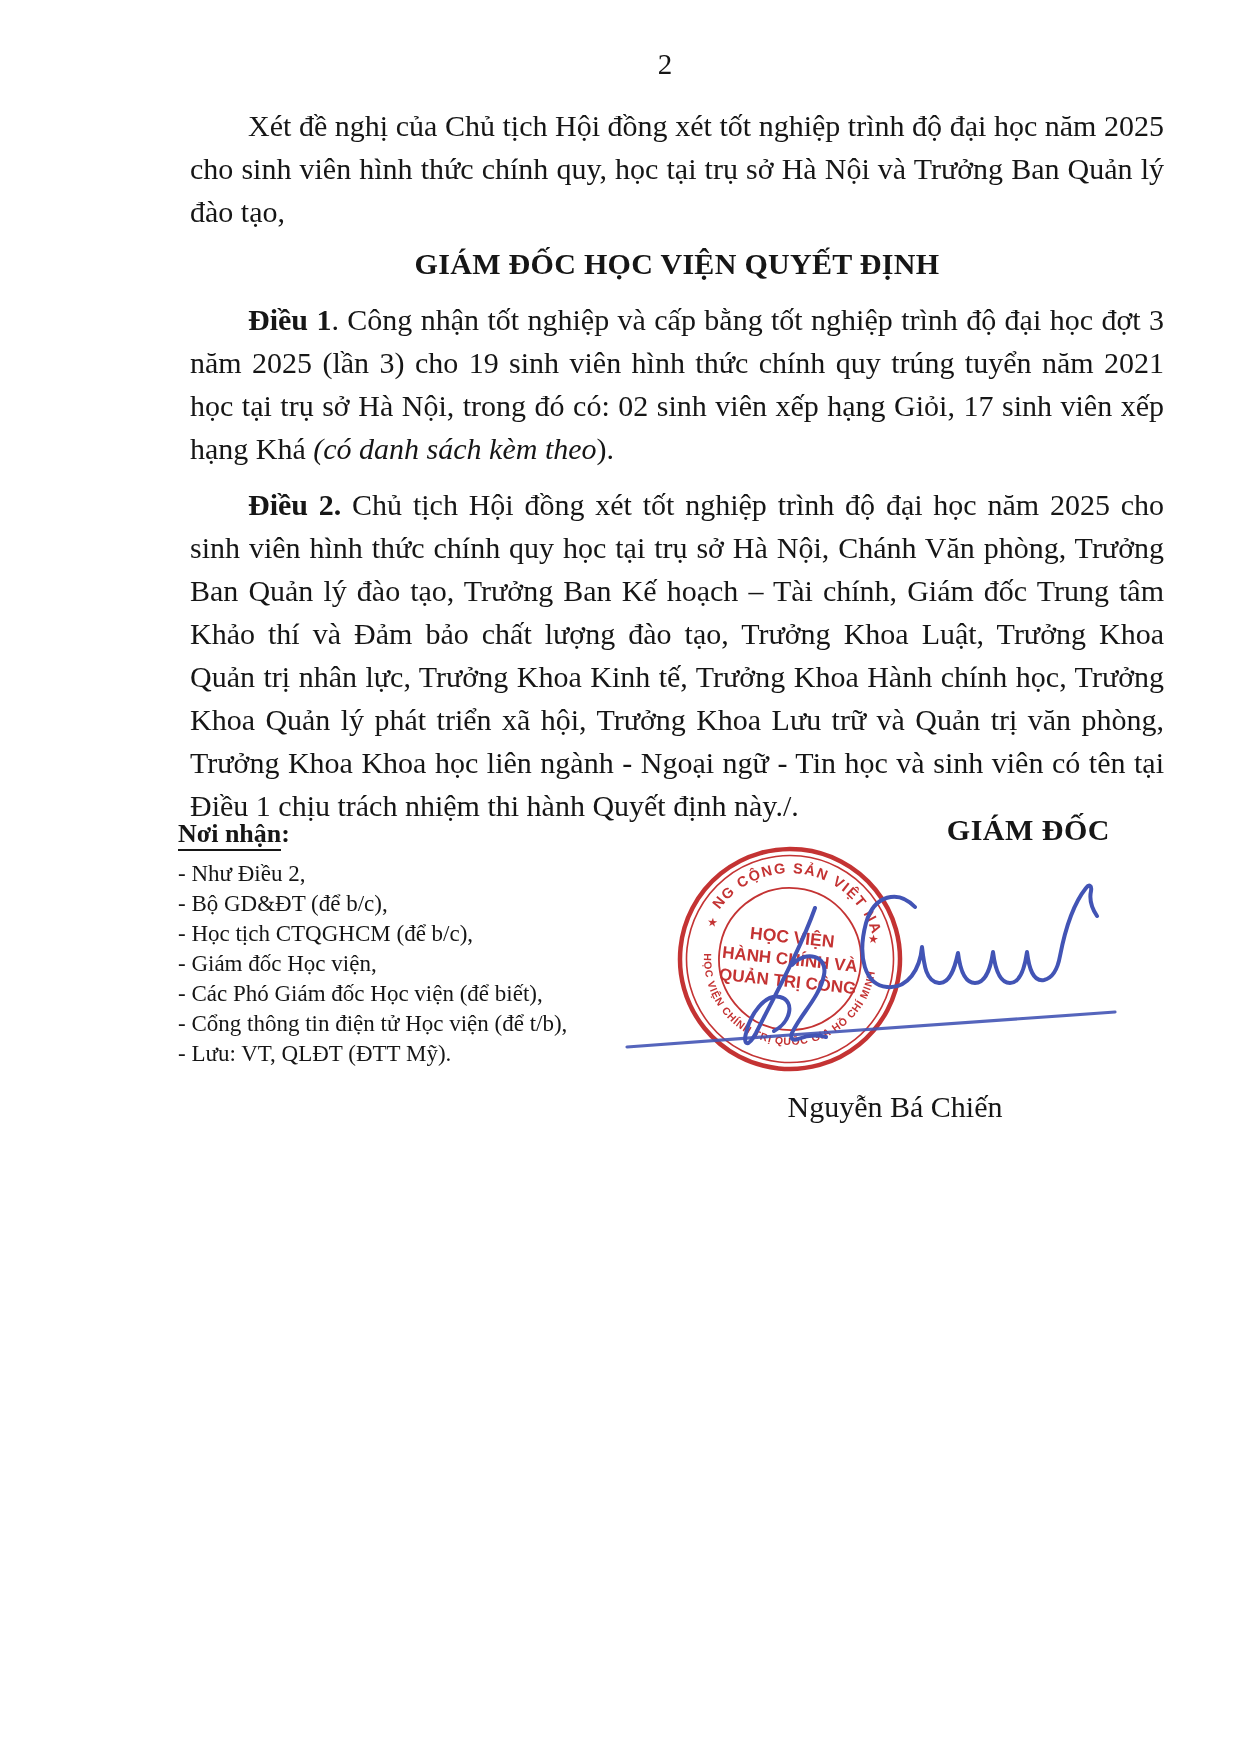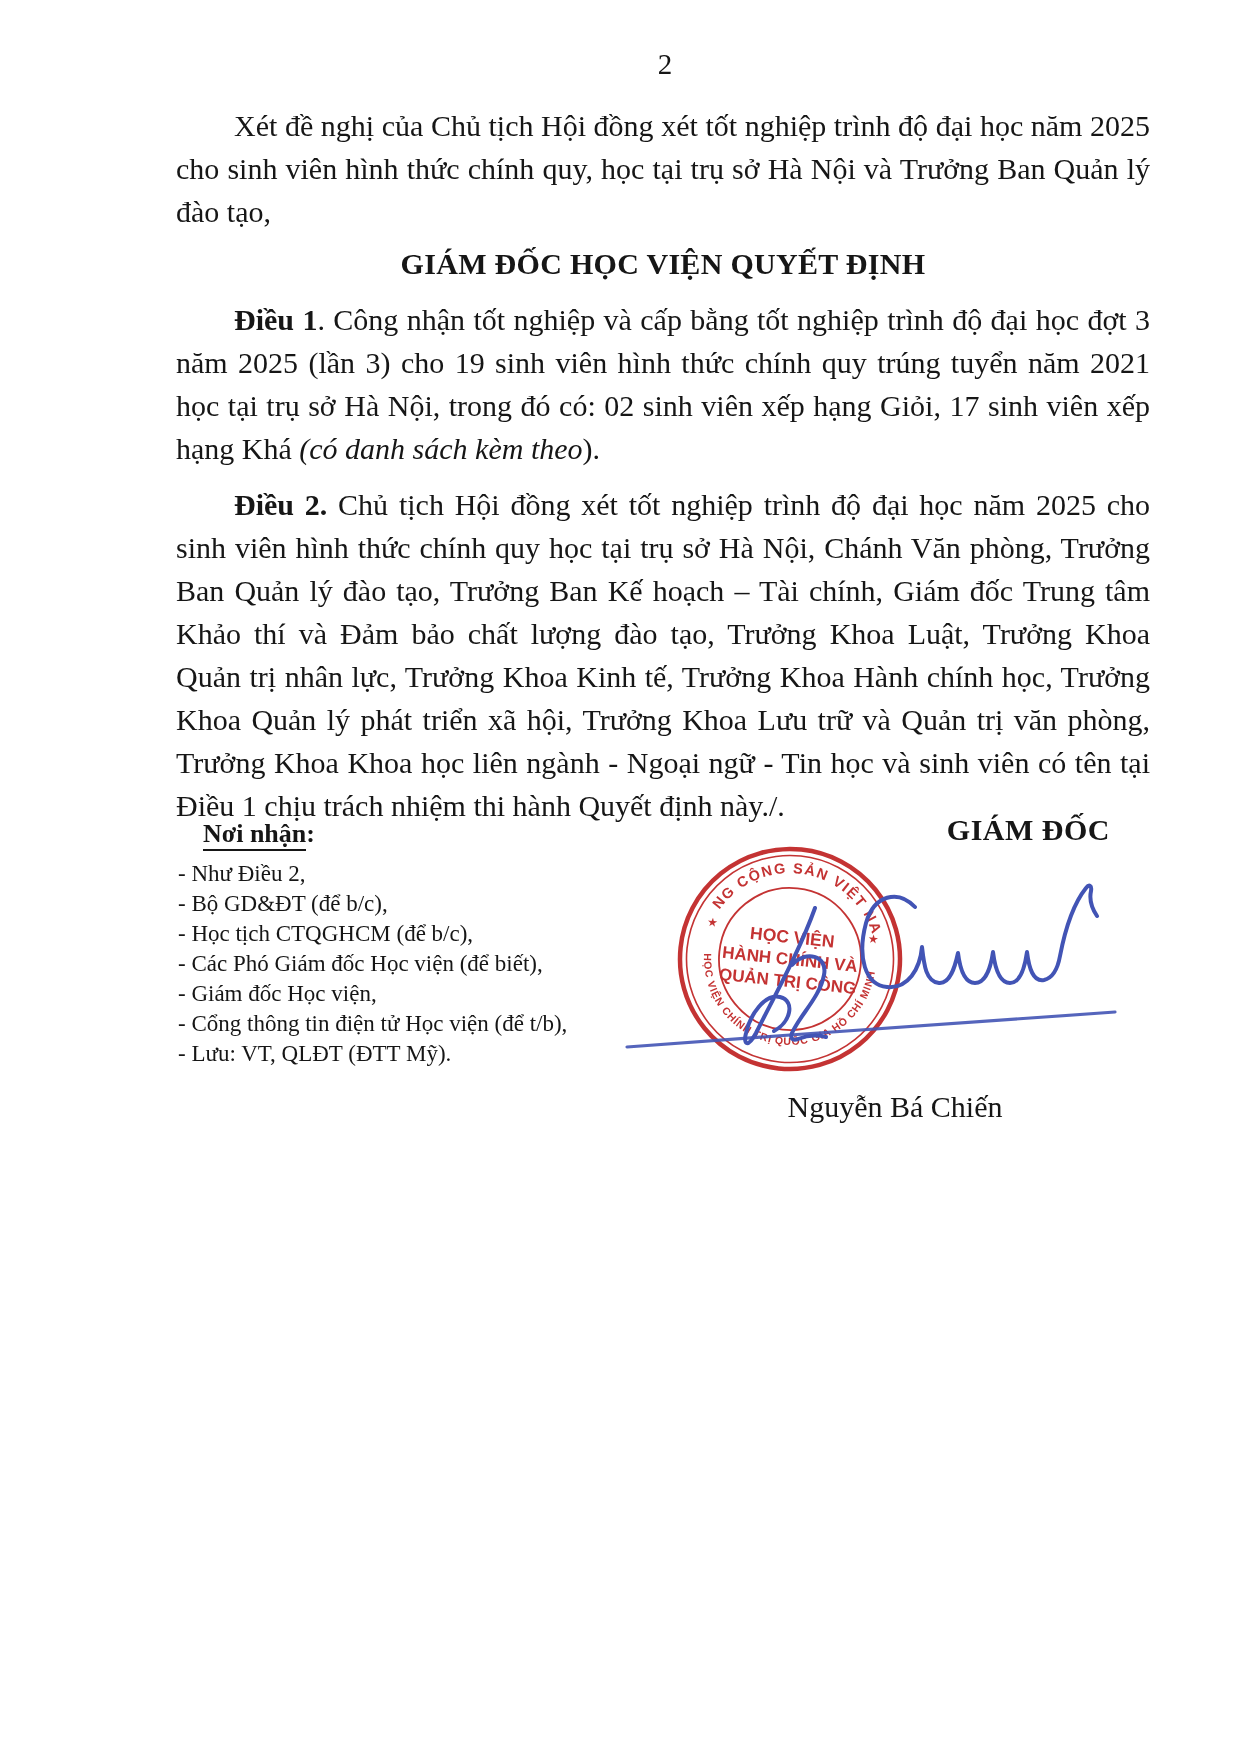--- a/index.html
+++ b/index.html
@@ -9,35 +9,35 @@
     background:#ffffff;
     font-family:"Liberation Serif","DejaVu Serif",serif;
     color:#161616;
     overflow:hidden;
   }
   .page-number{
     position:absolute;top:48px;left:178px;width:974px;
     text-align:center;font-size:29px;
   }
   .doc-body{
-    position:absolute;top:104px;left:176px;width:974px;
+    position:absolute;top:104px;left:190px;width:974px;
     font-size:30px;line-height:43px;text-align:justify;
   }
   .para-intro{margin:0;text-indent:58px;}
   .decision-heading{
     margin:9px 0 0 0;text-align:center;
     font-size:30px;font-weight:bold;letter-spacing:.3px;
   }
   .article{margin:13px 0 0 0;text-indent:58px;}
   .article .lead{font-weight:bold;}
   .article .it{font-style:italic;}
   .recipients{
     position:absolute;top:818px;left:178px;width:470px;
   }
-  .recipients-title{font-size:26px;font-weight:bold;line-height:32px;margin-left:25px;}
+  .recipients-title{font-size:26px;font-weight:bold;line-height:32px;}
   .recipients-title .underlined{border-bottom:2px solid #161616;padding-bottom:1px;}
   .recipients-list{margin:9px 0 0 0;padding:0;list-style:none;font-size:23px;line-height:30px;}
   .sign-title{
     position:absolute;top:813px;left:680px;width:430px;
     text-align:right;font-size:30px;font-weight:bold;letter-spacing:.5px;
   }
   .signer-name{
     position:absolute;top:1090px;left:680px;width:430px;
     text-align:center;font-size:30px;font-weight:normal;
   }
@@ -61,22 +61,22 @@
 
     <p class="article"><span class="lead">Điều 2.</span><span> Chủ tịch Hội đồng xét tốt nghiệp trình độ đại học năm 2025 cho sinh viên hình thức chính quy học tại trụ sở Hà Nội, Chánh Văn phòng, Trưởng Ban Quản lý đào tạo, Trưởng Ban Kế hoạch – Tài chính, Giám đốc Trung tâm Khảo thí và Đảm bảo chất lượng đào tạo, Trưởng Khoa Luật, Trưởng Khoa Quản trị nhân lực, Trưởng Khoa Kinh tế, Trưởng Khoa Hành chính học, Trưởng Khoa Quản lý phát triển xã hội, Trưởng Khoa Lưu trữ và Quản trị văn phòng, Trưởng Khoa Khoa học liên ngành - Ngoại ngữ - Tin học và sinh viên có tên tại Điều 1 chịu trách nhiệm thi hành Quyết định này./.</span></p>
   </div>
 
   <div class="recipients">
     <div class="recipients-title"><span class="underlined">Nơi nhận</span><span>:</span></div>
     <ul class="recipients-list">
       <li>- Như Điều 2,</li>
       <li>- Bộ GD&amp;ĐT (để b/c),</li>
       <li>- Học tịch CTQGHCM (để b/c),</li>
+      <li>- Giám đốc Học viện,</li>
       <li>- Các Phó Giám đốc Học viện (để biết),</li>
-      <li>- Giám đốc Học viện,</li>
       <li>- Cổng thông tin điện tử Học viện (để t/b),</li>
       <li>- Lưu: VT, QLĐT (ĐTT Mỹ).</li>
     </ul>
   </div>
 
   <div class="sign-title">GIÁM ĐỐC</div>
 
   <svg class="stamp-svg" viewBox="0 0 230 230" aria-hidden="true">
     <g opacity="0.92" transform="rotate(6 115 115)" color="#bf2222">
       <circle cx="115" cy="115" r="110" fill="none" stroke="currentColor" stroke-width="4.5"></circle>

